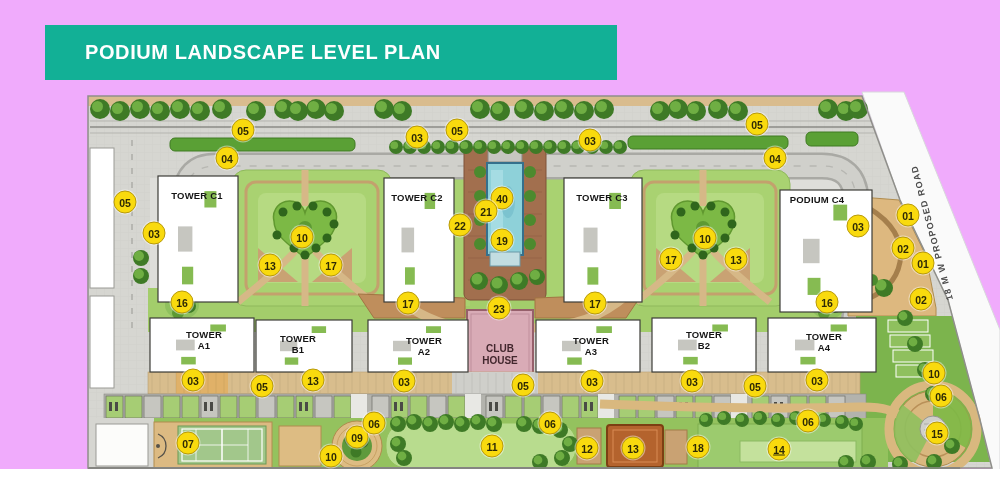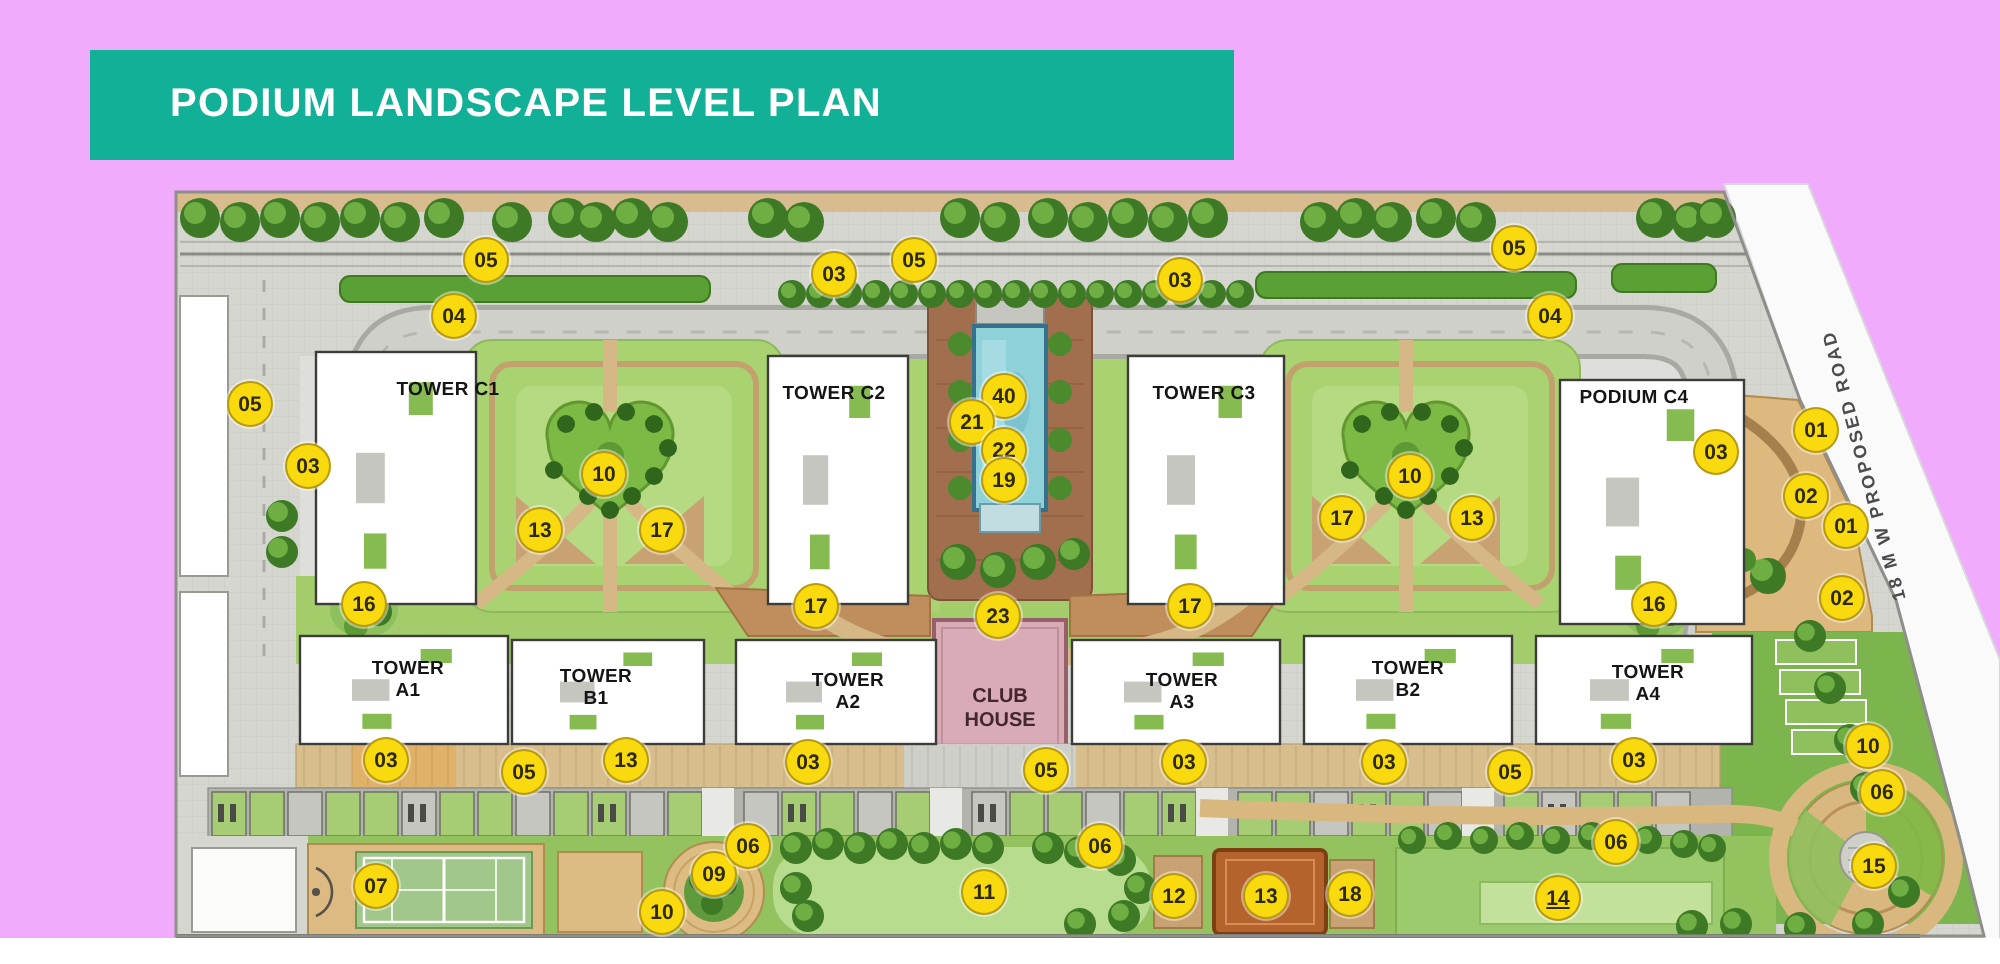--- a/index.html
+++ b/index.html
@@ -612,21 +612,21 @@
           <circle cx="868" cy="462" r="8" fill="#3e7a26"></circle>
           <circle cx="866" cy="460" r="4.4" fill="#6fae43"></circle>
           <circle cx="846" cy="463" r="8" fill="#3e7a26"></circle>
           <circle cx="844" cy="461" r="4.4" fill="#6fae43"></circle>
         </g>
 
       <path d="M88,96 L862,96 L900,200 L948,300 L980,420 L992,468 L88,468 Z" fill="none" stroke="#8f8f8a" stroke-width="1.5"></path>
     </svg>
 
     <div id="towers-layer" class="layer">
-        <div class="tower-label" style="left: 197px; top: 196px; margin-left: 27px;">TOWER C1</div>
+        <div class="tower-label" style="left: 197px; top: 196px;">TOWER C1</div>
         <div class="tower-label" style="left: 417px; top: 198px;">TOWER C2</div>
         <div class="tower-label" style="left: 602px; top: 198px;">TOWER C3</div>
         <div class="tower-label" style="left: 817px; top: 200px;">PODIUM C4</div>
         <div class="tower-label" style="left: 204px; top: 341px;">TOWER
 A1</div>
         <div class="tower-label" style="left: 298px; top: 345px;">TOWER
 B1</div>
         <div class="tower-label" style="left: 424px; top: 347px;">TOWER
 A2</div>
         <div class="tower-label" style="left: 591px; top: 347px;">TOWER
@@ -654,21 +654,21 @@
         <div class="marker" style="left: 923px; top: 263px; background: rgb(249, 218, 14); border-color: rgb(184, 154, 10);">01</div>
         <div class="marker" style="left: 921px; top: 299px; background: rgb(249, 218, 14); border-color: rgb(184, 154, 10);">02</div>
         <div class="marker" style="left: 302px; top: 237px; background: rgb(249, 218, 14); border-color: rgb(184, 154, 10);">10</div>
         <div class="marker" style="left: 270px; top: 265px; background: rgb(249, 218, 14); border-color: rgb(184, 154, 10);">13</div>
         <div class="marker" style="left: 331px; top: 265px; background: rgb(249, 218, 14); border-color: rgb(184, 154, 10);">17</div>
         <div class="marker" style="left: 705px; top: 238px; background: rgb(249, 218, 14); border-color: rgb(184, 154, 10);">10</div>
         <div class="marker" style="left: 671px; top: 259px; background: rgb(249, 218, 14); border-color: rgb(184, 154, 10);">17</div>
         <div class="marker" style="left: 736px; top: 259px; background: rgb(249, 218, 14); border-color: rgb(184, 154, 10);">13</div>
         <div class="marker" style="left: 502px; top: 198px; background: rgb(249, 218, 14); border-color: rgb(184, 154, 10);">40</div>
         <div class="marker" style="left: 486px; top: 211px; background: rgb(249, 218, 14); border-color: rgb(184, 154, 10);">21</div>
-        <div class="marker" style="left: 502px; top: 225px; background: rgb(249, 218, 14); border-color: rgb(184, 154, 10);">22</div>
+        <div class="marker" style="left: 460px; top: 225px; background: rgb(249, 218, 14); border-color: rgb(184, 154, 10);">22</div>
         <div class="marker" style="left: 502px; top: 240px; background: rgb(249, 218, 14); border-color: rgb(184, 154, 10);">19</div>
         <div class="marker" style="left: 182px; top: 302px; background: rgb(249, 218, 14); border-color: rgb(184, 154, 10);">16</div>
         <div class="marker" style="left: 408px; top: 303px; background: rgb(249, 218, 14); border-color: rgb(184, 154, 10);">17</div>
         <div class="marker" style="left: 499px; top: 308px; background: rgb(249, 218, 14); border-color: rgb(184, 154, 10);">23</div>
         <div class="marker" style="left: 595px; top: 303px; background: rgb(249, 218, 14); border-color: rgb(184, 154, 10);">17</div>
         <div class="marker" style="left: 827px; top: 302px; background: rgb(249, 218, 14); border-color: rgb(184, 154, 10);">16</div>
         <div class="marker" style="left: 193px; top: 380px; background: rgb(249, 218, 14); border-color: rgb(184, 154, 10);">03</div>
         <div class="marker" style="left: 262px; top: 386px; background: rgb(249, 218, 14); border-color: rgb(184, 154, 10);">05</div>
         <div class="marker" style="left: 313px; top: 380px; background: rgb(249, 218, 14); border-color: rgb(184, 154, 10);">13</div>
         <div class="marker" style="left: 404px; top: 381px; background: rgb(249, 218, 14); border-color: rgb(184, 154, 10);">03</div>
@@ -681,19 +681,19 @@
         <div class="marker" style="left: 941px; top: 396px; background: rgb(249, 218, 14); border-color: rgb(184, 154, 10);">06</div>
         <div class="marker" style="left: 188px; top: 443px; background: rgb(249, 218, 14); border-color: rgb(184, 154, 10);">07</div>
         <div class="marker" style="left: 299px; top: 446px; background: rgb(249, 218, 14); border-color: rgb(184, 154, 10); margin-top: 48px;">08</div>
         <div class="marker" style="left: 331px; top: 456px; background: rgb(249, 218, 14); border-color: rgb(184, 154, 10);">10</div>
         <div class="marker" style="left: 357px; top: 437px; background: rgb(249, 218, 14); border-color: rgb(184, 154, 10);">09</div>
         <div class="marker" style="left: 374px; top: 423px; background: rgb(249, 218, 14); border-color: rgb(184, 154, 10);">06</div>
         <div class="marker" style="left: 492px; top: 446px; background: rgb(249, 218, 14); border-color: rgb(184, 154, 10);">11</div>
         <div class="marker" style="left: 550px; top: 423px; background: rgb(249, 218, 14); border-color: rgb(184, 154, 10);">06</div>
         <div class="marker" style="left: 587px; top: 448px; background: rgb(249, 218, 14); border-color: rgb(184, 154, 10);">12</div>
         <div class="marker" style="left: 633px; top: 448px; background: rgb(249, 218, 14); border-color: rgb(184, 154, 10);">13</div>
-        <div class="marker" style="left: 675px; top: 447px; background: rgb(249, 218, 14); border-color: rgb(184, 154, 10);">18</div>
+        <div class="marker" style="left: 698px; top: 447px; background: rgb(249, 218, 14); border-color: rgb(184, 154, 10);">18</div>
         <div class="marker" style="left: 808px; top: 421px; background: rgb(249, 218, 14); border-color: rgb(184, 154, 10);">06</div>
         <div class="marker" style="left: 779px; top: 449px; background: rgb(249, 218, 14); border-color: rgb(184, 154, 10); text-decoration: underline;">14</div>
         <div class="marker" style="left: 937px; top: 433px; background: rgb(249, 218, 14); border-color: rgb(184, 154, 10);">15</div>
       </div>
   </div>
 </div>
 
 </body></html>

